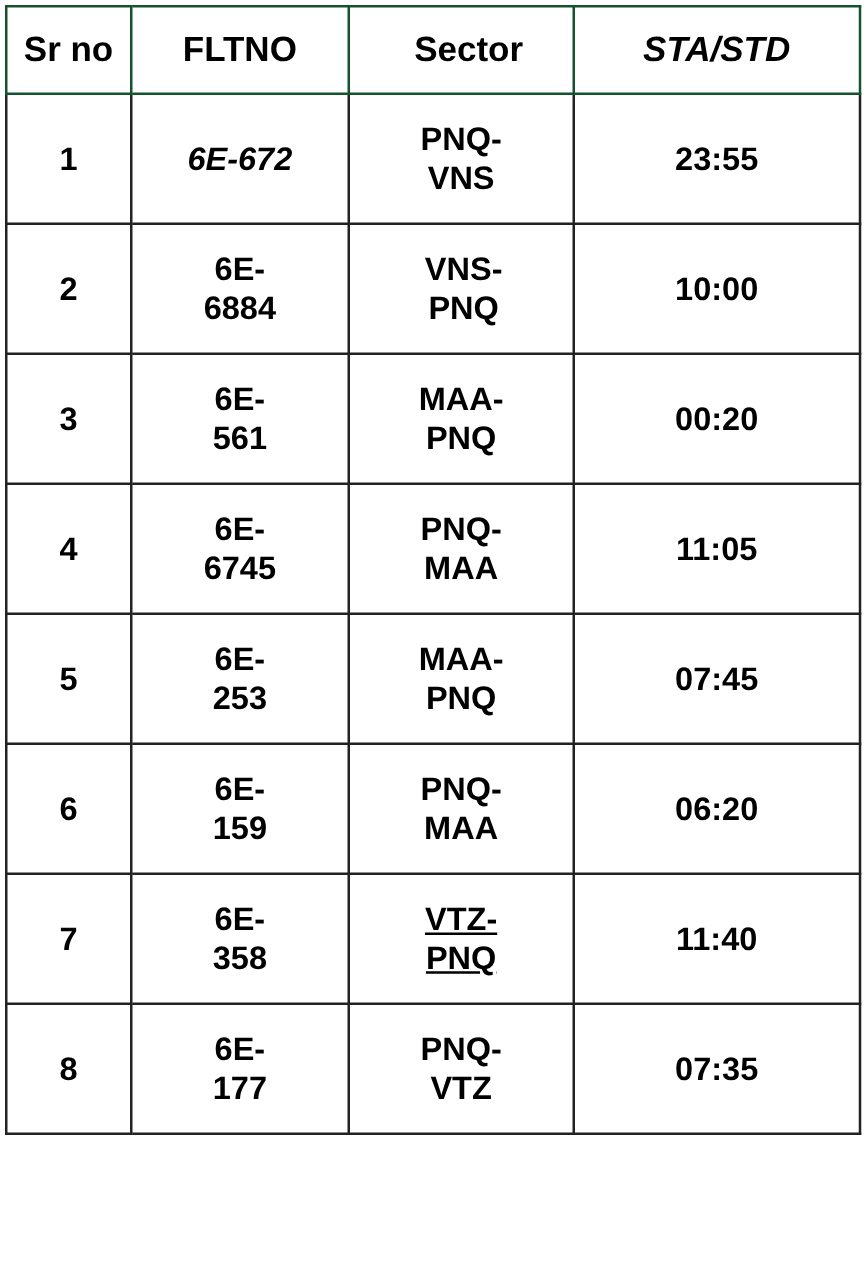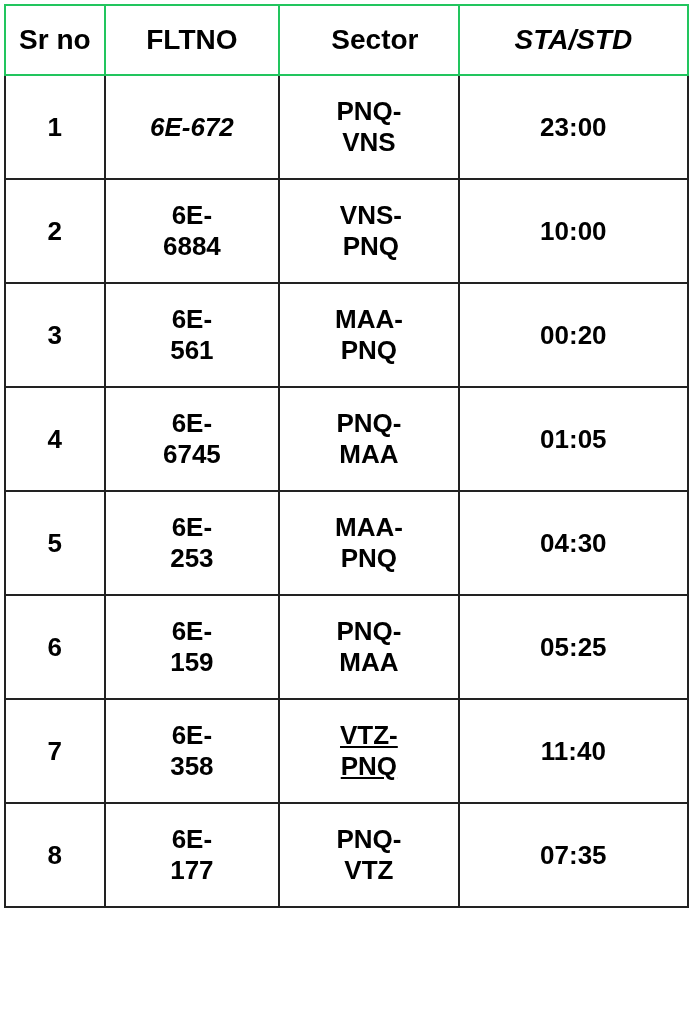--- a/index.html
+++ b/index.html
@@ -20,21 +20,21 @@
 
     table {
       width: 685px;
       border-collapse: collapse;
       border: 2px solid #222;
       font-family: Arial, sans-serif;
       font-weight: bold;
     }
 
     thead tr th {
-      border: 2px solid #22c55e;
+      border: 2px solid #14532d;
       text-align: center;
       font-size: 28px;
       font-weight: 900;
       padding: 18px 8px;
       background: #fff;
     }
 
     tbody tr td {
       border: 2px solid #222;
       text-align: center;
@@ -61,21 +61,21 @@
       <th class="col-sector">Sector</th>
       <th class="col-sta">STA/STD</th>
     </tr>
   </thead>
   <tbody id="table-body">
   <tr>
         <td style="white-space: pre-line;">1</td>
         <td style="white-space: pre-line; font-style: italic;">6E-672</td>
         <td style="white-space: pre-line;">PNQ-
 VNS</td>
-        <td>23:00</td>
+        <td>23:55</td>
       </tr>
       <tr>
         <td style="white-space: pre-line;">2</td>
         <td style="white-space: pre-line;">6E-
 6884</td>
         <td style="white-space: pre-line; padding-left: 12px;">VNS-
 PNQ</td>
         <td>10:00</td>
       </tr>
       <tr>
@@ -85,37 +85,37 @@
         <td style="white-space: pre-line;">MAA-
 PNQ</td>
         <td>00:20</td>
       </tr>
       <tr>
         <td style="white-space: pre-line;">4</td>
         <td style="white-space: pre-line;">6E-
 6745</td>
         <td style="white-space: pre-line;">PNQ-
 MAA</td>
-        <td>01:05</td>
+        <td>11:05</td>
       </tr>
       <tr>
         <td style="white-space: pre-line;">5</td>
         <td style="white-space: pre-line;">6E-
 253</td>
         <td style="white-space: pre-line;">MAA-
 PNQ</td>
-        <td>04:30</td>
+        <td>07:45</td>
       </tr>
       <tr>
         <td style="white-space: pre-line;">6</td>
         <td style="white-space: pre-line;">6E-
 159</td>
         <td style="white-space: pre-line;">PNQ-
 MAA</td>
-        <td>05:25</td>
+        <td>06:20</td>
       </tr>
       <tr>
         <td style="white-space: pre-line;">7</td>
         <td style="white-space: pre-line;">6E-
 358</td>
         <td style="white-space: pre-line; text-decoration: underline;">VTZ-
 PNQ</td>
         <td>11:40</td>
       </tr>
       <tr>

